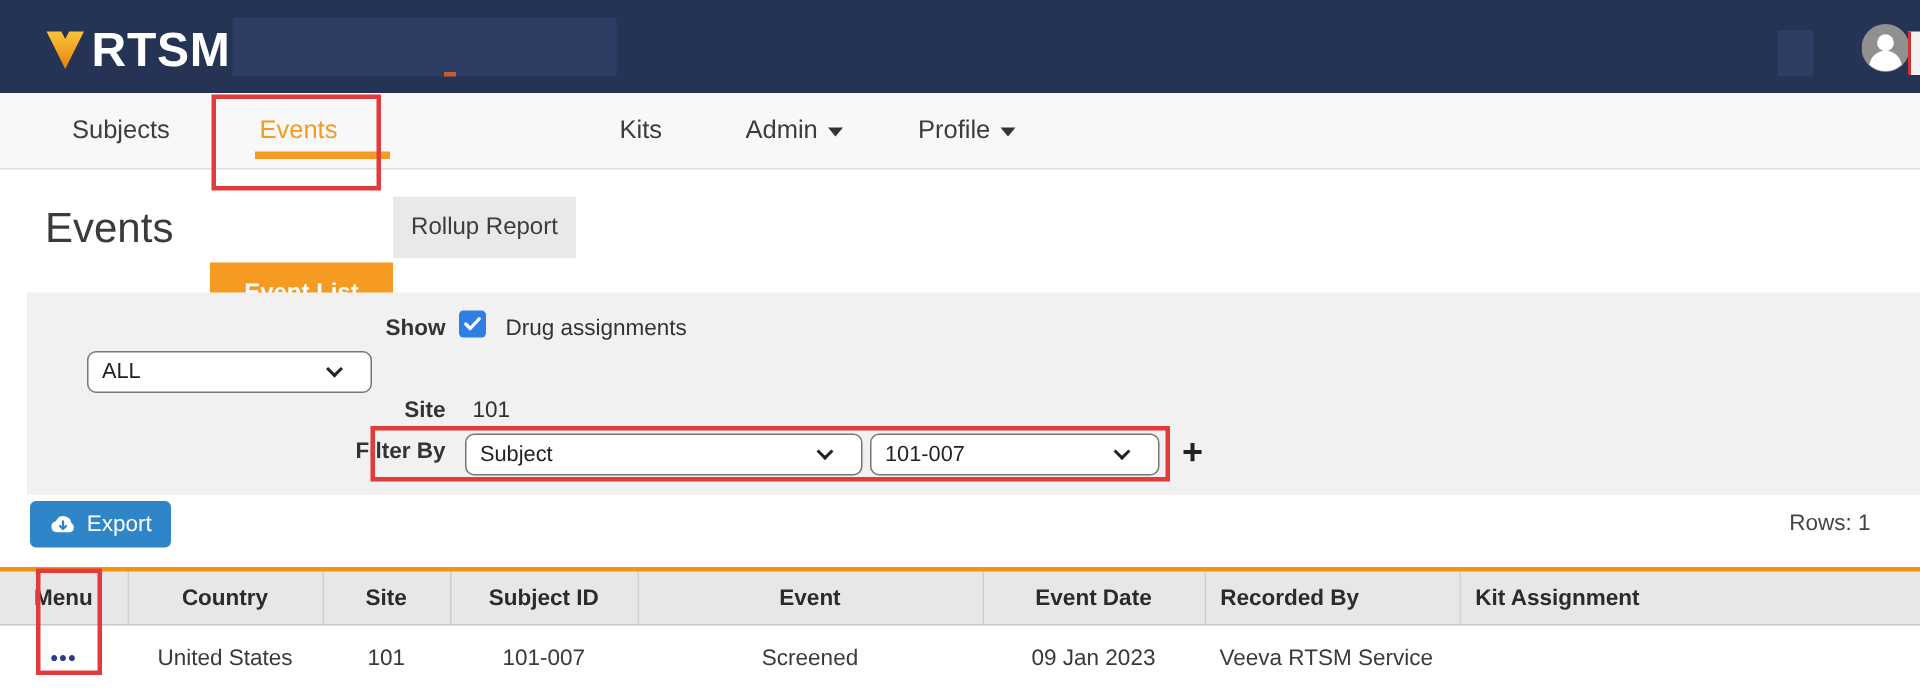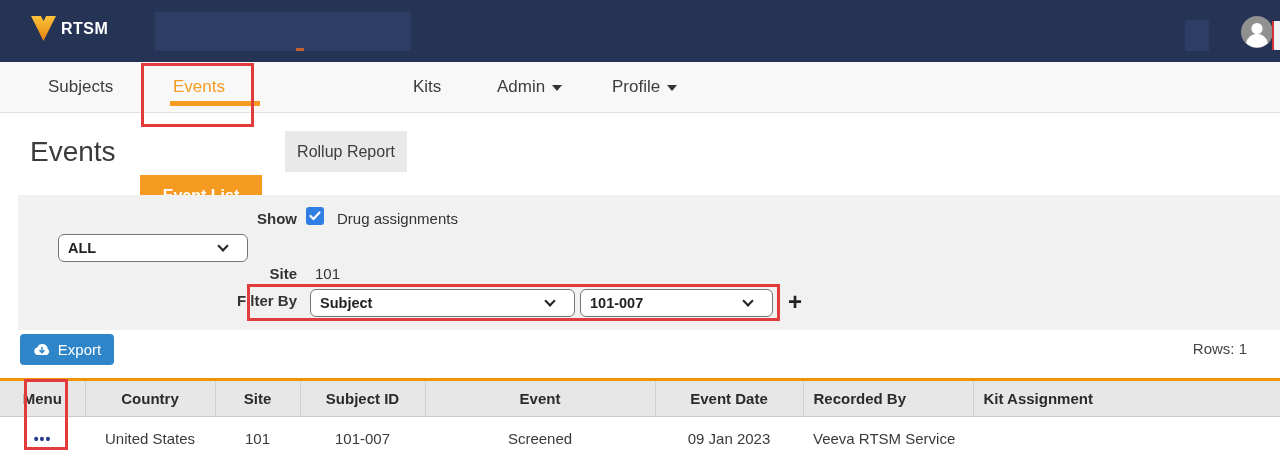--- a/index.html
+++ b/index.html
@@ -2,46 +2,46 @@
 <html><head>
 <meta charset="utf-8">
 <style>
   * { margin:0; padding:0; box-sizing:border-box; }
   body { font-family:"Liberation Sans", sans-serif; background:#fff; }
   #app { position:relative; width:1280px; height:460px; background:#fff; overflow:hidden; }
 
   
   .topbar { position:absolute; left:0; top:0; width:1280px; height:62px; background:#253355; }
   .logo { position:absolute; left:30px; top:15px; display:flex; align-items:center; gap:4px; }
-  .logo-text { color:#fff; font-size:16px; font-weight:bold; letter-spacing:0.5px;text-align:center; }
+  .logo-text { color:#fff; font-size:32px; font-weight:bold; letter-spacing:0.5px;text-align:center; }
   .redact-main { position:absolute; left:155px; top:12px; width:256px; height:39px; background:#2e3d63; }
   .redact-dot { position:absolute; left:296px; top:48px; width:8px; height:3px; background:#c06030; }
   .redact-small { position:absolute; left:1185px; top:20px; width:24px; height:31px; background:#2e3d63; }
   .avatar { position:absolute; left:1241px; top:16px; width:32px; height:32px; }
   .edge-redact { position:absolute; left:1272px; top:21px; width:10px; height:29px; background:#f2f2f2; border-left:2px solid #cf3333; }
 
   
   .mainnav { position:absolute; left:0; top:62px; width:1280px; height:51px; background:#f8f8f8; border-bottom:1px solid #e0e0e0; }
   .nav-item { position:absolute; top:0; height:50px; display:flex; align-items:center; gap:7px; font-size:17px; color:#3c3c3c; cursor:pointer; }
   .nav-item.active { color:#f59b22; }
   .nav-underline { position:absolute; left:170px; top:101px; width:90px; height:5px; background:#f59b22; }
   .caret { width:0; height:0; border-left:5px solid transparent; border-right:5px solid transparent; border-top:6px solid #333; margin-top:2px; }
 
   
   .page-title { position:absolute; left:30px; top:136px; font-size:28px; color:#3b3b3b; }
   .subtab { position:absolute; top:131px; height:41px; width:122px; display:flex; align-items:center; justify-content:center; font-size:16px; cursor:pointer; }
   .subtab.active { left:140px; background:#f59b22; color:#fff; font-weight:bold;margin-top:44px; }
-  .subtab.inactive { left:262px; background:#e9e9e9; color:#3c3c3c;margin-left:23px; }
+  .subtab.inactive { left:262px; background:#e9e9e9; color:#3c3c3c; }
 
   
   .filter-panel { position:absolute; left:18px; top:195px; width:1262px; height:135px; background:#f1f1f1; }
   .flabel { position:absolute; font-size:15px; font-weight:bold; color:#333; text-align:right; width:62px; }
   .fvalue { position:absolute; font-size:15px; color:#333; }
   .checkbox { position:absolute; left:306px; top:207px; width:18px; height:18px; background:#2e7ee4; border-radius:3px; display:flex; align-items:center; justify-content:center; cursor:pointer; }
-  .selectbox { position:absolute; height:28px; background:#fff; border:1.6px solid #767676; border-radius:6px; display:flex; align-items:center; justify-content:space-between; padding:0 20px 0 9px; font-size:14.5px; color:#222; cursor:pointer;font-weight:bold; }
+  .selectbox { position:absolute; height:28px; background:#fff; border:1.6px solid #767676; border-radius:6px; display:flex; align-items:center; justify-content:space-between; padding:0 20px 0 9px; font-size:14.5px; color:#222; cursor:pointer; }
   .chev { width:8px; height:8px; border-right:2.2px solid #222; border-bottom:2.2px solid #222; transform:rotate(45deg); margin-top:-4px; flex:none; }
   .plus-btn { position:absolute; left:788px; top:288px; font-size:24px; font-weight:bold; color:#222; cursor:pointer; line-height:28px; }
 
   
   .export-btn { position:absolute; left:20px; top:334px; width:94px; height:31px; background:#2e86c9; border-radius:4px; color:#fff; font-size:15px; display:flex; align-items:center; justify-content:center; gap:7px; cursor:pointer; }
   .rows-count { position:absolute; right:33px; top:340px; font-size:15px; color:#444; }
 
   
   .events-table { position:absolute; left:0; top:378px; width:1280px; border-collapse:collapse; table-layout:fixed; }
   .events-table thead tr { height:37px; background:#e7e7e7; border-top:3px solid #f0940c; border-bottom:1px solid #c9c9c9; }

